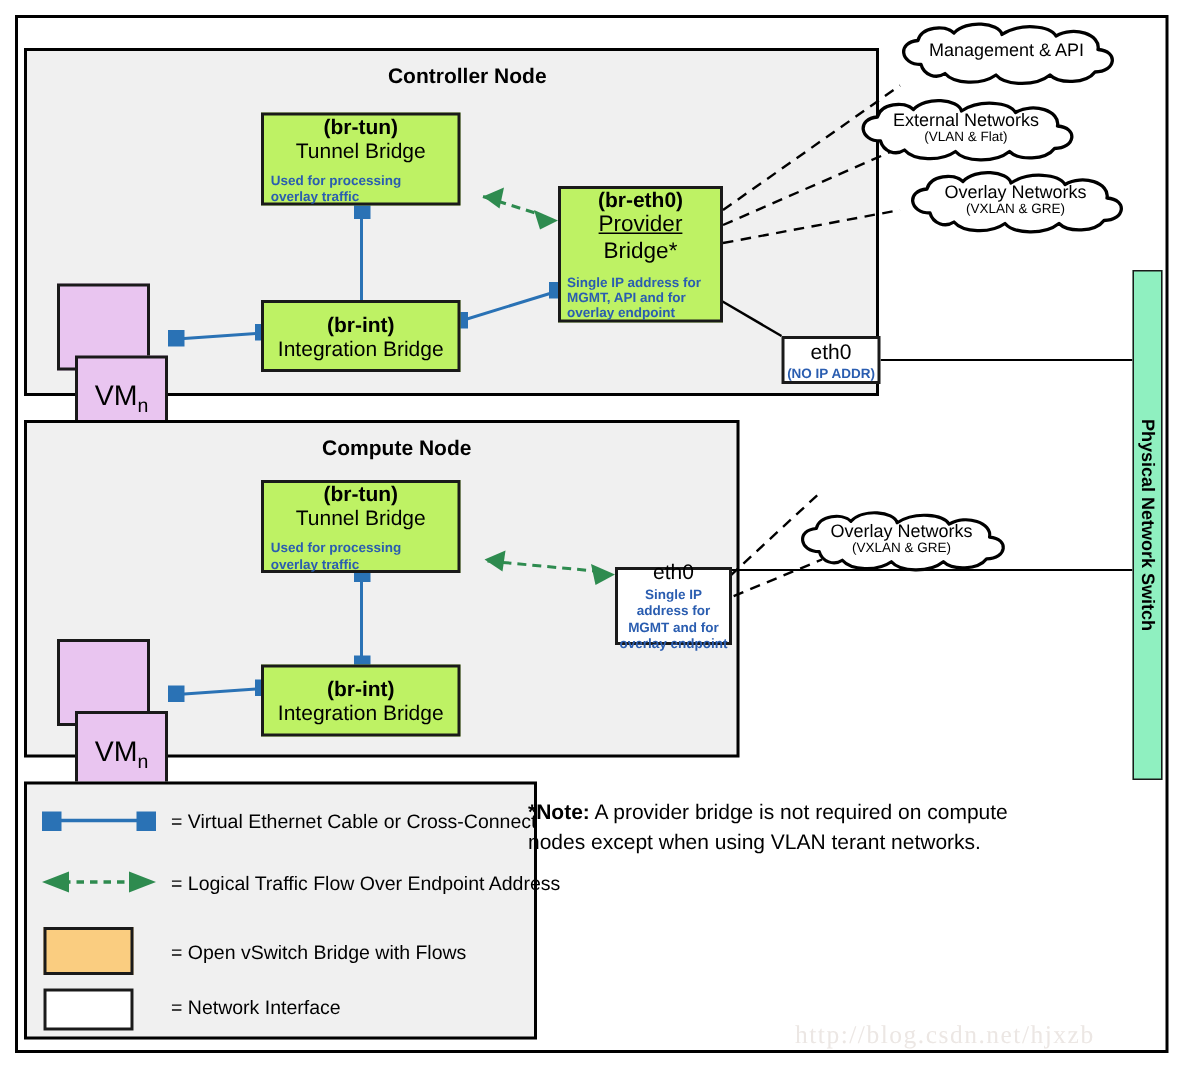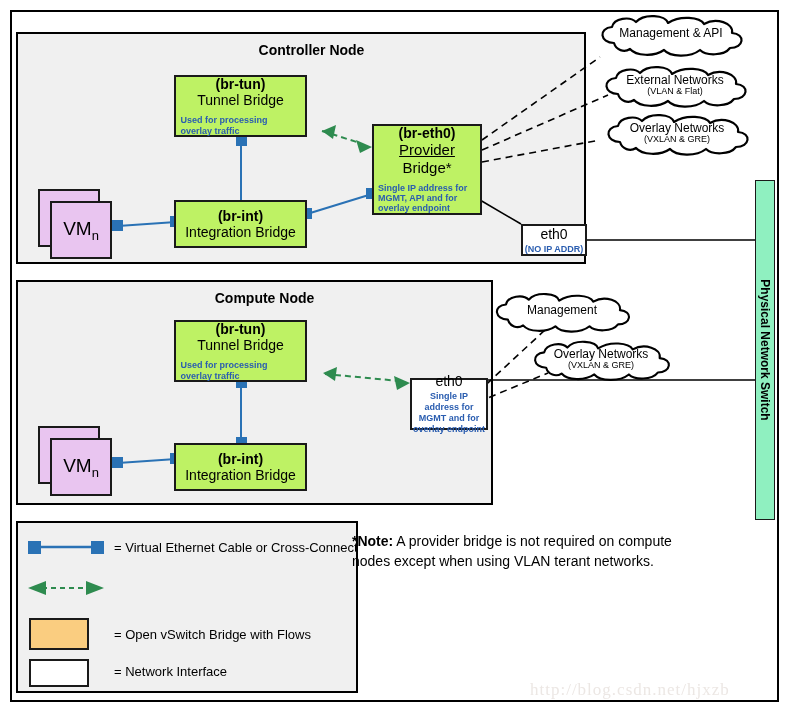--- a/index.html
+++ b/index.html
@@ -17,21 +17,21 @@
   .bridge .ttl{font-size:14px;font-weight:bold;color:#000;line-height:1.15;}
   .bridge .sub{font-size:14px;color:#000;line-height:1.15;}
   .bridge .note{font-size:9px;color:#2a5db0;line-height:1.15;margin-top:7px;font-weight:bold;}
   
   .iface{background:#fff;border:2px solid #1a1a1a;box-sizing:border-box;
          display:flex;flex-direction:column;align-items:center;justify-content:center;text-align:center;}
   .iface .ttl{font-size:14px;color:#000;line-height:1.15;}
   .iface .note{font-size:9px;color:#2a5db0;font-weight:bold;line-height:1.2;margin-top:2px;}
   
   .vm{background:#e9c5f0;border:2px solid #1a1a1a;box-sizing:border-box;}
-  .vm-front{display:flex;align-items:center;justify-content:center;}
+  .vm-front{display:flex;align-items:center;justify-content:center;margin-top:36px;}
   .vm-label{font-size:19px;color:#000;}
   .vm-label sub{font-size:13px;}
   
   .switch-bar{background:#8ff0c0;border:1px solid #1a1a1a;box-sizing:border-box;}
   .switch-text{position:absolute;left:50%;top:50%;transform:translate(-50%,-50%) rotate(90deg);
                white-space:nowrap;font-size:12px;font-weight:bold;color:#000;}
   
   .legend-box{background:#f0f0f0;border:2px solid #000;box-sizing:border-box;}
   .legend-text{font-size:13px;color:#000;text-align:right;}
   .legend-swatch-orange{background:#facd80;border:2px solid #1a1a1a;box-sizing:border-box;}
@@ -159,21 +159,21 @@
     <svg viewBox="0 0 158 42" style="width:158px;height:42px;">
       <path d="M22 28 C8 28 6 13 20 12 C22 3 38 1 44 7 C52 -2 74 0 76 8 C88 0 108 2 112 9
                C124 2 142 8 140 18 C154 19 152 33 138 33 C132 41 114 41 108 35
                C98 43 78 42 72 35 C62 42 44 41 38 34 C32 38 24 35 22 28 Z" fill="#fff" stroke="#000" stroke-width="2.2" stroke-linejoin="round"></path>
     </svg>
     <div class="cloud-label" style="top:12px;">
       <div class="cloud-main">Management &amp; API</div>
     </div>
   </div>
 
-  <div class="abs" style="left:596px;top:66px;width:158px;height:42px;">
+  <div class="abs" style="left:565px;top:66px;width:158px;height:42px;">
     <svg viewBox="0 0 158 42" style="width:158px;height:42px;">
       <path d="M22 28 C8 28 6 13 20 12 C22 3 38 1 44 7 C52 -2 74 0 76 8 C88 0 108 2 112 9
                C124 2 142 8 140 18 C154 19 152 33 138 33 C132 41 114 41 108 35
                C98 43 78 42 72 35 C62 42 44 41 38 34 C32 38 24 35 22 28 Z" fill="#fff" stroke="#000" stroke-width="2.2" stroke-linejoin="round"></path>
     </svg>
     <div class="cloud-label" style="top:8px;">
       <div class="cloud-main">External Networks</div>
       <div class="cloud-sub">(VLAN &amp; Flat)</div>
     </div>
   </div>
@@ -183,30 +183,20 @@
       <path d="M22 28 C8 28 6 13 20 12 C22 3 38 1 44 7 C52 -2 74 0 76 8 C88 0 108 2 112 9
                C124 2 142 8 140 18 C154 19 152 33 138 33 C132 41 114 41 108 35
                C98 43 78 42 72 35 C62 42 44 41 38 34 C32 38 24 35 22 28 Z" fill="#fff" stroke="#000" stroke-width="2.2" stroke-linejoin="round"></path>
     </svg>
     <div class="cloud-label" style="top:8px;">
       <div class="cloud-main">Overlay Networks</div>
       <div class="cloud-sub">(VXLAN &amp; GRE)</div>
     </div>
   </div>
 
-  <div class="abs" style="left:487px;top:292px;width:150px;height:42px;">
-    <svg viewBox="0 0 158 42" style="width:150px;height:42px;">
-      <path d="M22 28 C8 28 6 13 20 12 C22 3 38 1 44 7 C52 -2 74 0 76 8 C88 0 108 2 112 9
-               C124 2 142 8 140 18 C154 19 152 33 138 33 C132 41 114 41 108 35
-               C98 43 78 42 72 35 C62 42 44 41 38 34 C32 38 24 35 22 28 Z" fill="#fff" stroke="#000" stroke-width="2.2" stroke-linejoin="round"></path>
-    </svg>
-    <div class="cloud-label" style="top:12px;">
-      <div class="cloud-main">Management</div>
-    </div>
-  </div>
 
   <div class="abs" style="left:525px;top:340px;width:152px;height:42px;">
     <svg viewBox="0 0 158 42" style="width:152px;height:42px;">
       <path d="M22 28 C8 28 6 13 20 12 C22 3 38 1 44 7 C52 -2 74 0 76 8 C88 0 108 2 112 9
                C124 2 142 8 140 18 C154 19 152 33 138 33 C132 41 114 41 108 35
                C98 43 78 42 72 35 C62 42 44 41 38 34 C32 38 24 35 22 28 Z" fill="#fff" stroke="#000" stroke-width="2.2" stroke-linejoin="round"></path>
     </svg>
     <div class="cloud-label" style="top:8px;">
       <div class="cloud-main">Overlay Networks</div>
       <div class="cloud-sub">(VXLAN &amp; GRE)</div>
@@ -229,20 +219,21 @@
   </div>
   <div class="abs legend-text" style="left:114px;top:540px;">= Virtual Ethernet Cable or Cross-Connect</div>
 
   <div class="abs" style="left:26px;top:580px;width:80px;height:16px;">
     <svg viewBox="0 0 80 16" style="width:80px;height:16px;">
       <line x1="16" y1="8" x2="62" y2="8" stroke="#2e8b4f" stroke-width="2.2" stroke-dasharray="5,4"></line>
       <polygon points="2,8 20,1 20,15" fill="#2e8b4f"></polygon>
       <polygon points="78,8 60,1 60,15" fill="#2e8b4f"></polygon>
     </svg>
   </div>
+  <div class="abs legend-text" style="left:114px;top:581px;">= Logical Traffic Flow Over Endpoint Address</div>
 
   <div class="abs legend-swatch-orange" style="left:29px;top:618px;width:60px;height:32px;"></div>
   <div class="abs legend-text" style="left:114px;top:627px;">= Open vSwitch Bridge with Flows</div>
 
   <div class="abs legend-swatch-white" style="left:29px;top:659px;width:60px;height:28px;"></div>
   <div class="abs legend-text" style="left:114px;top:664px;">= Network Interface</div>
 
   <div class="abs note-block" style="left:352px;top:531px;width:340px;">
     <b>*Note:</b><span> A provider bridge is not required on compute nodes except when using VLAN terant networks.</span>
   </div>

